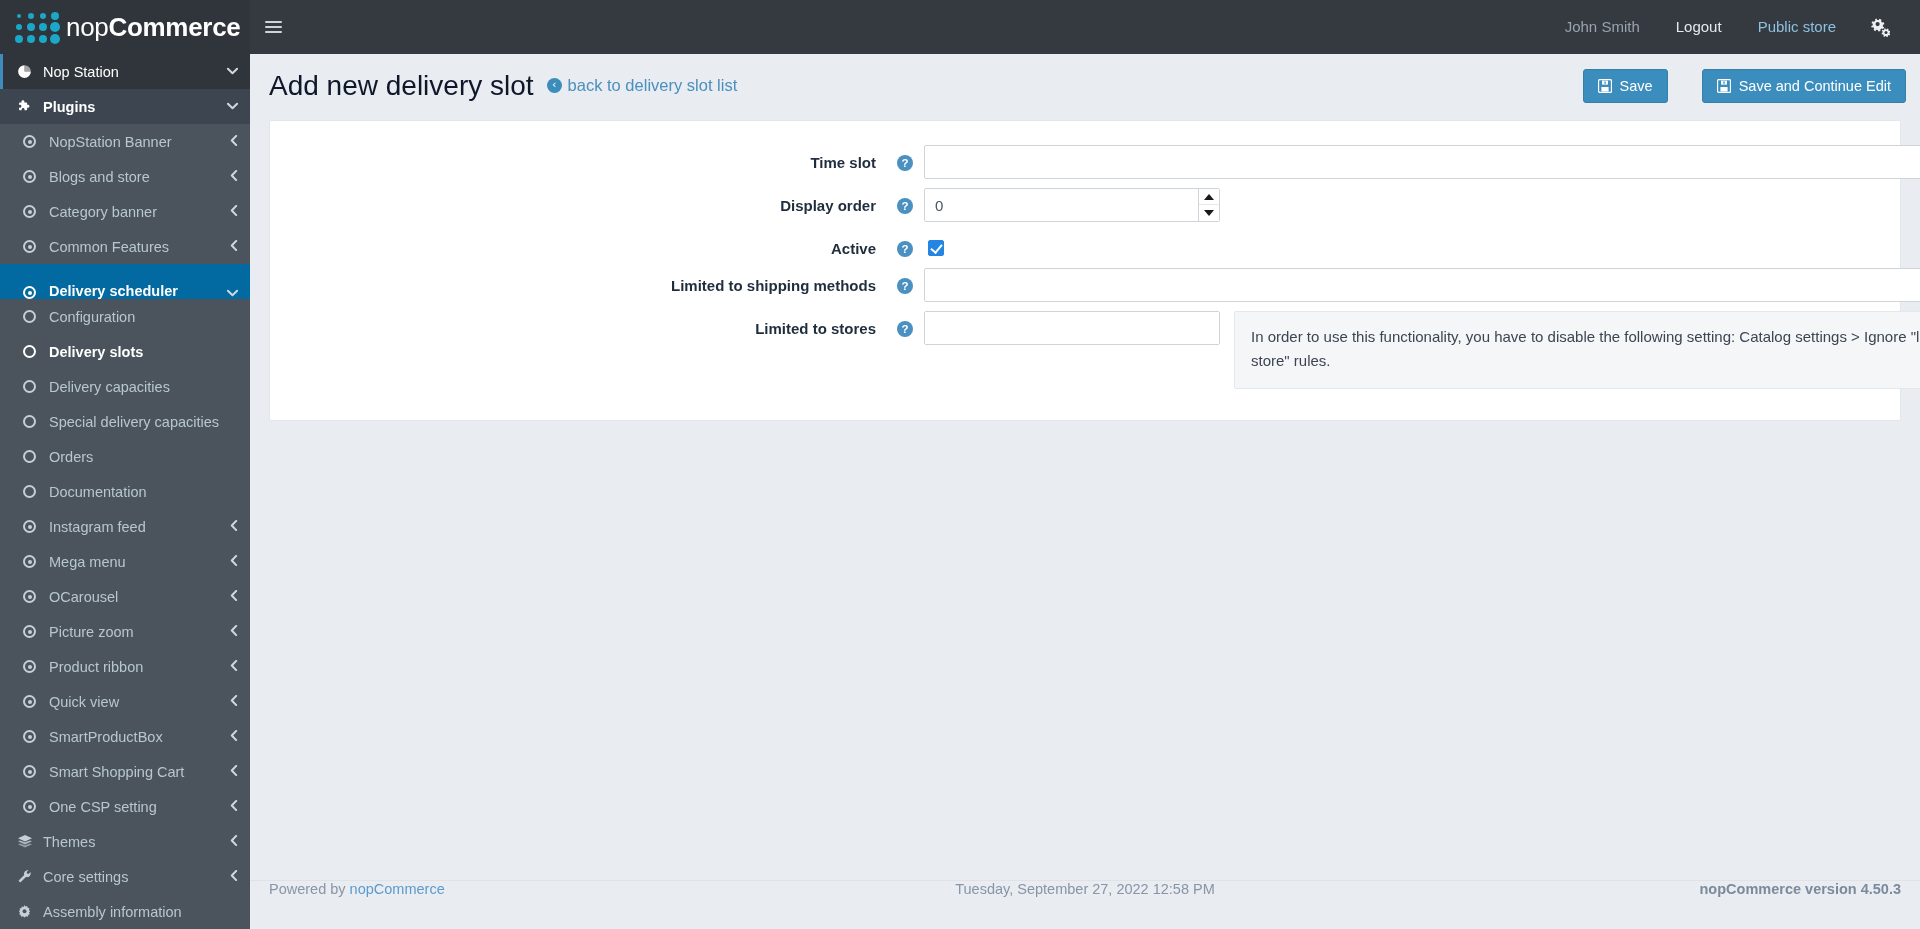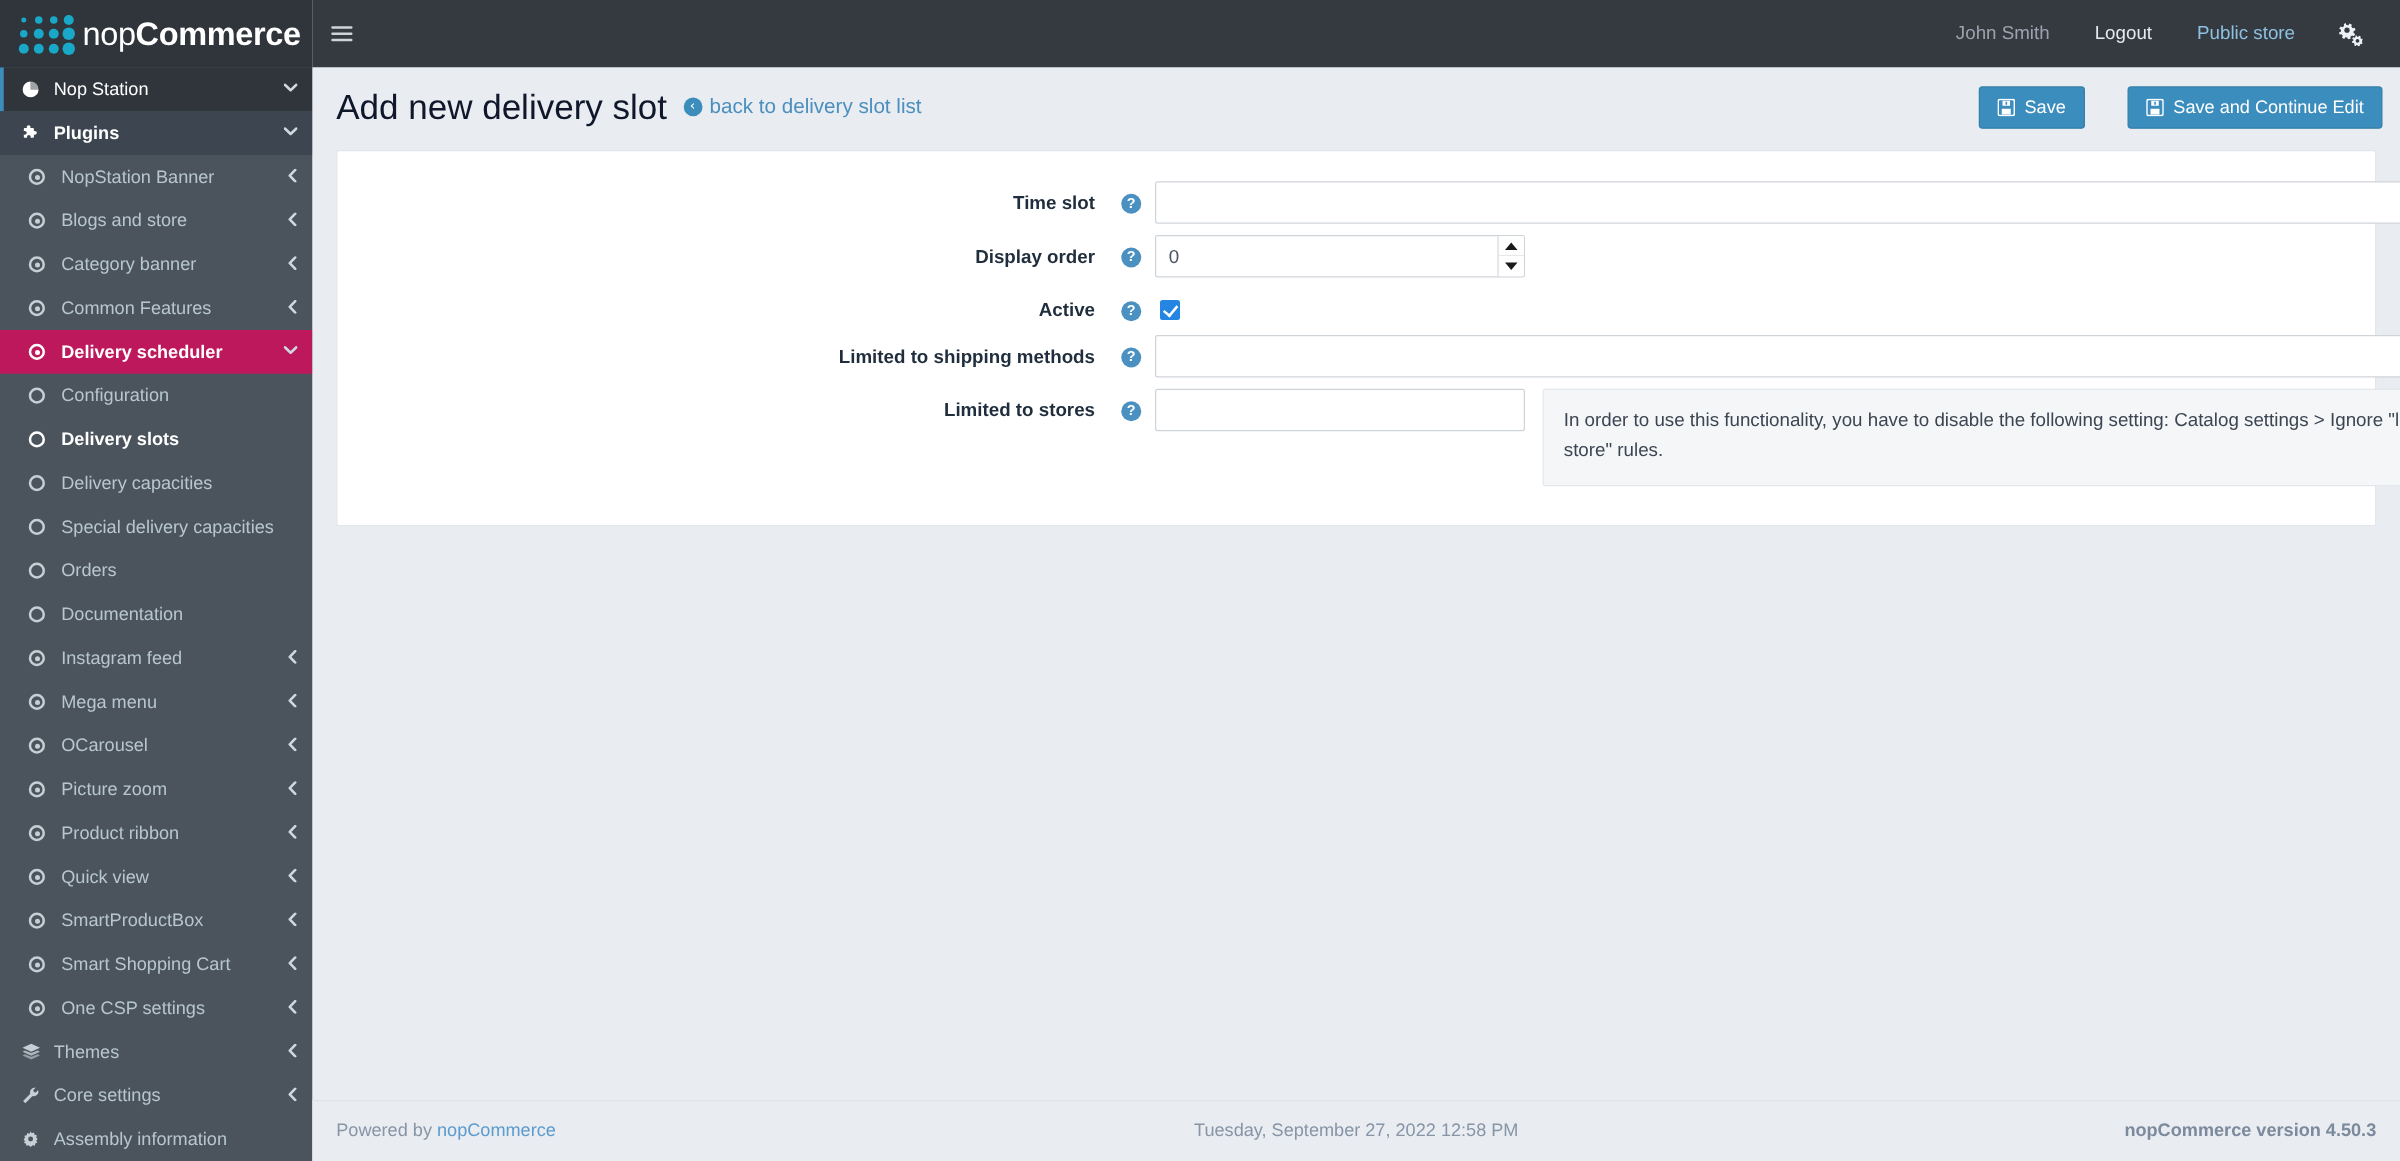--- a/index.html
+++ b/index.html
@@ -64,21 +64,21 @@
   }
   .nav-item.level1 { padding-left: 14px; }
   .nav-item.level2 { padding-left: 20px; }
   .nav-item.active-dark {
     background: #2f353a;
     border-left-color: #3c8dbc;
     color: #fff;
   }
   .nav-item.header-row { background: #3d4650; color: #fff; font-weight: 700; }
   .nav-item.strong { color: #fff; font-weight: 700; }
-  .nav-item.shade { background: #be185d; }
+  .nav-item.shade { background: #0369a1; align-items: flex-end; }
   .nav-ico {
     width: 26px; flex: 0 0 26px;
     display: inline-flex; align-items: center; justify-content: flex-start;
     color: #c5cfd6;
   }
   .nav-item.strong .nav-ico, .nav-item.active-dark .nav-ico, .nav-item.header-row .nav-ico { color: #fff; }
   .nav-label { flex: 1 1 auto; overflow: hidden; text-overflow: clip; }
   .nav-arrow {
     flex: 0 0 auto; font-size: 11px; color: #cfd8de;
     margin-left: 6px; line-height: 1;
@@ -290,21 +290,21 @@
     color: #3c4552;
     line-height: 1.62;
   }
 
   
   #footer {
     position: absolute; left: 250px; bottom: 0;
     width: 1670px; height: 49px;
     background: #e9ecf1;
     border-top: 1px solid #dfe3e8;
-    display: flex; align-items: center;
+    display: flex; 
     padding: 0 19px;
     font-size: 14.5px;
     color: #8795a6;
   }
   #footer .mid { position: absolute; left: 0; right: 0; text-align: center; color: #8795a6; }
   #footer .left { z-index: 2; }
   #footer .right { margin-left: auto; z-index: 2; color: #7b8a9c; font-weight: 700; }
   #footer a { color: #5b9bcd; text-decoration: none; }
 </style>
 </head>
@@ -504,21 +504,21 @@
           </span>
           <span class="nav-label">Smart Shopping Cart</span>
           <span class="nav-arrow"><svg width="8" height="11" viewBox="0 0 8 12">
               <path d="M6.4 1L1.6 6l4.8 5" fill="none" stroke="currentColor" stroke-width="2.2" stroke-linecap="round" stroke-linejoin="round"></path>
             </svg></span>
         </div>
         <div class="nav-item level2">
           <span class="nav-ico">
             <span class="ico-circledot"></span>
           </span>
-          <span class="nav-label">One CSP settings</span>
+          <span class="nav-label">One CSP setting</span>
           <span class="nav-arrow"><svg width="8" height="11" viewBox="0 0 8 12">
               <path d="M6.4 1L1.6 6l4.8 5" fill="none" stroke="currentColor" stroke-width="2.2" stroke-linecap="round" stroke-linejoin="round"></path>
             </svg></span>
         </div>
         <div class="nav-item level1">
           <span class="nav-ico">
             <svg width="16" height="15" viewBox="0 0 16 15">
               <path d="M8 1L1 4.2l7 3.2 7-3.2z" fill="currentColor"></path>
               <path d="M1 7.3l7 3.2 7-3.2-1.9-.9L8 8.3 2.9 6.4z" fill="currentColor" opacity="0.8"></path>
               <path d="M1 10.3l7 3.2 7-3.2-1.9-.9L8 11.3 2.9 9.4z" fill="currentColor" opacity="0.6"></path>

